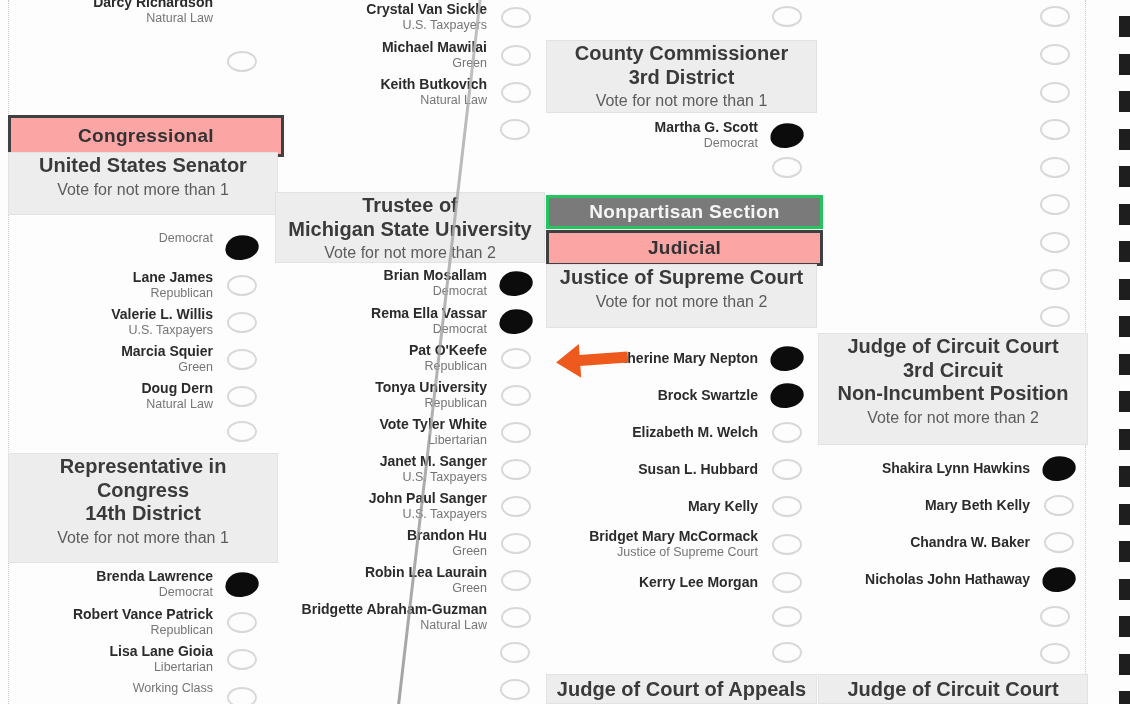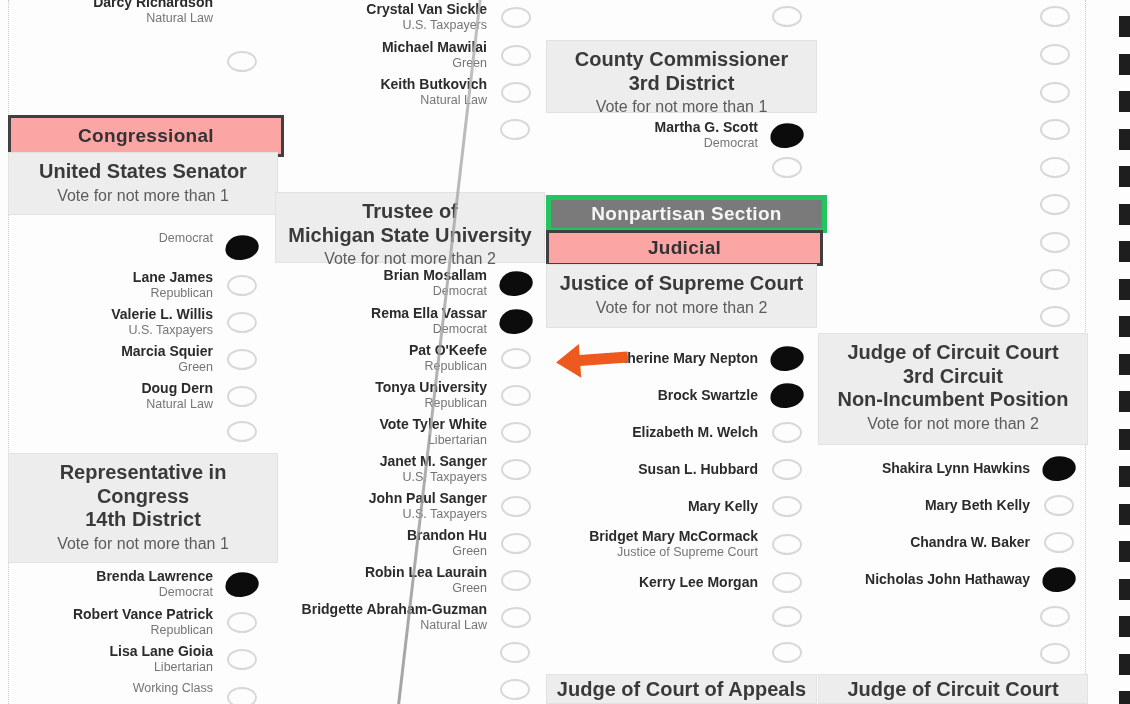--- a/index.html
+++ b/index.html
@@ -10,25 +10,25 @@
   
   .vdots { position:absolute; top:0; bottom:0; width:0; border-left:1px dotted #c9c9c9; }
   
   .tm { position:absolute; left:1119px; width:13px; height:21px; background:#1e1e1e; }
   
   .bar {
     position:absolute; display:flex; align-items:center; justify-content:center;
     font-weight:bold; font-size:19px; letter-spacing:.3px;
   }
   .bar.gray  { background:#fca5a5; color:#333; border:3px solid #404040; }
-  .bar.dark  { background:#7a7a7a; color:#f5f5f5; border:5px solid #22c55e; }
+  .bar.dark  { background:#7a7a7a; color:#f5f5f5; border:3px solid #22c55e; }
   
   .race {
     position:absolute; background:#ededed; text-align:center; box-sizing:border-box;
-    padding-top:7px; border:1px solid #e2e2e2;
+    padding-top:1px; border:1px solid #e2e2e2;
   }
   .race .t  { font-weight:bold; font-size:20px; color:#3a3a3a; line-height:1.18; }
   .race .i  { font-size:16px; color:#5c5c5c; line-height:1.3; margin-top:2px; }
   
   .cand { position:absolute; text-align:right; }
   .c1 { left:13px;  width:200px; }
   .c2 { left:287px; width:200px; }
   .c3 { left:558px; width:200px; }
   .c4 { left:830px; width:200px; }
   .cand .nm { font-weight:bold; font-size:14px; color:#2b2b2b; line-height:1.2; white-space:nowrap; }

